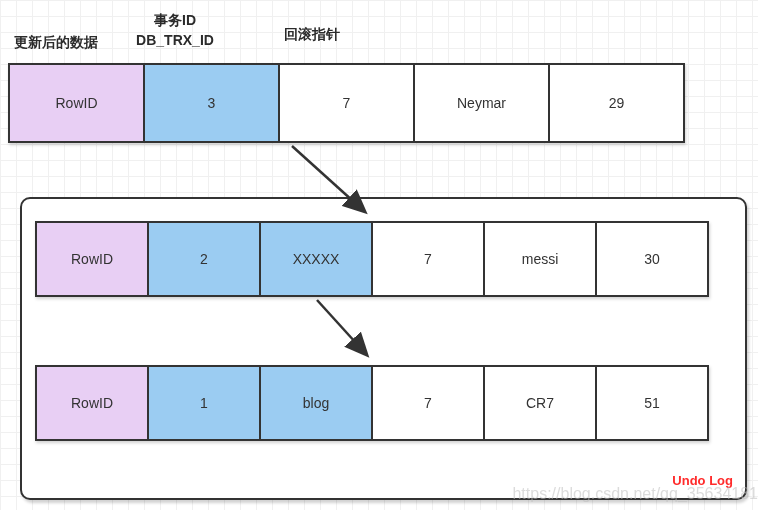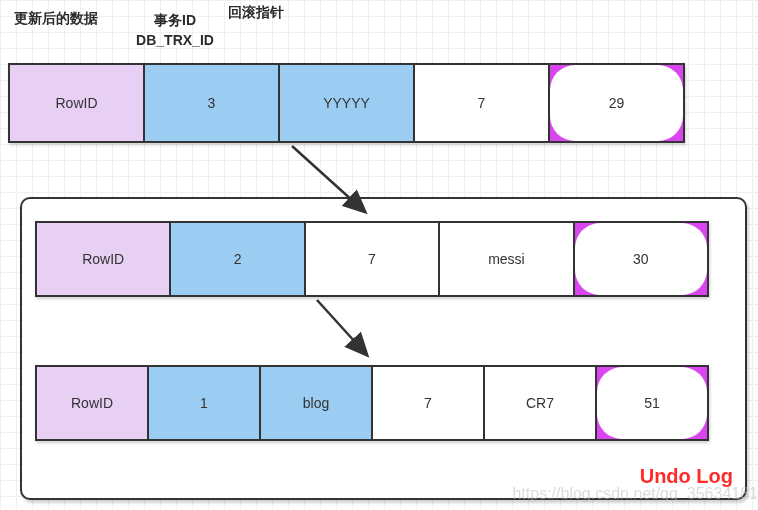--- a/index.html
+++ b/index.html
@@ -6,51 +6,51 @@
   body{
     width:758px;height:510px;position:relative;overflow:hidden;
     font-family:"Liberation Sans","DejaVu Sans",sans-serif;
     background-color:#ffffff;
     background-image:
       linear-gradient(to right, #f0f0f0 1px, transparent 1px),
       linear-gradient(to bottom, #f0f0f0 1px, transparent 1px);
     background-size:16px 16px;
   }
   .hdr{position:absolute;font-weight:bold;font-size:14px;color:#2b2b2b;line-height:20px;}
-  .hdr-updated{left:14px;top:8px;}
+  .hdr-updated{left:14px;top:32px;}
   .hdr-trx{left:120px;top:10px;width:110px;text-align:center;}
-  .hdr-roll{left:228px;top:2px;width:112px;text-align:left;}
+  .hdr-roll{left:228px;top:24px;width:112px;text-align:right;}
 
   .row{
     position:absolute;display:flex;box-sizing:border-box;
     border:2px solid var(--border,#333);
-    background:#d946ef;z-index:3;
+    background:#1d4ed8;z-index:3;
     box-shadow:1px 2px 3px rgba(0,0,0,0.18);
   }
   .row1{left:8px;top:63px;width:677px;height:80px;}
   .row2{left:35px;top:221px;width:674px;height:76px;}
   .row3{left:35px;top:365px;width:674px;height:76px;}
   .cell{
     flex:1;display:flex;align-items:center;justify-content:center;
     border-right:2px solid var(--border,#333);
     font-size:14px;color:#333;box-sizing:border-box;background:#fff;
   }
-  .cell:last-child{border-right:none;border-radius:25px;}
+  .cell:last-child{border-right:none;}
   .cell.purple{background:var(--purple,#e8cff4);}
   .cell.blue{background:var(--blue,#9bccf2);}
 
   .undobox{
     position:absolute;left:20px;top:197px;width:727px;height:303px;
     box-sizing:border-box;border:2px solid var(--border,#333);
     border-radius:10px;background:#fff;z-index:2;
     box-shadow:2px 3px 3px rgba(0,0,0,0.18);
   }
   .undo-label{
     position:absolute;right:12px;bottom:10px;
-    font-weight:bold;font-size:20px;color:var(--undo_red,#ff2b2b);
+    font-weight:bold;font-size:13px;color:var(--undo_red,#ff2b2b);
   }
   .arrows{position:absolute;left:0;top:0;width:758px;height:510px;z-index:4;pointer-events:none;}
   .watermark{
     position:absolute;right:0px;top:485px;z-index:5;
     font-size:16px;color:rgba(190,190,190,0.55);white-space:nowrap;
   }
 </style>
 </head>
 <body>
 
@@ -61,32 +61,33 @@
   <div>DB_TRX_ID</div>
 </div>
 
 <div class="hdr hdr-roll">
   <div>回滚指针</div>
 </div>
 
 <div class="row row1">
   <div class="cell purple">RowID</div>
   <div class="cell blue">3</div>
-  <div class="cell blue">YYYYY</div>
   <div class="cell">7</div>
+  <div class="cell">Neymar</div>
   <div class="cell">29</div>
 </div>
 
 <div class="undobox">
   <div class="undo-label">Undo Log</div>
 </div>
 
 <div class="row row2">
   <div class="cell purple">RowID</div>
   <div class="cell blue">2</div>
+  <div class="cell blue">XXXXX</div>
   <div class="cell">7</div>
   <div class="cell">messi</div>
   <div class="cell">30</div>
 </div>
 
 <div class="row row3">
   <div class="cell purple">RowID</div>
   <div class="cell blue">1</div>
   <div class="cell blue">blog</div>
   <div class="cell">7</div>

